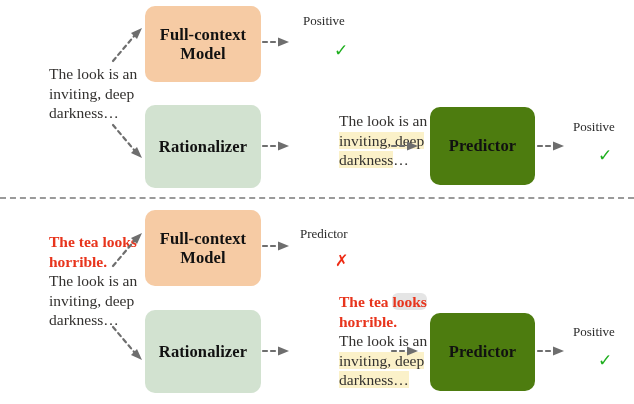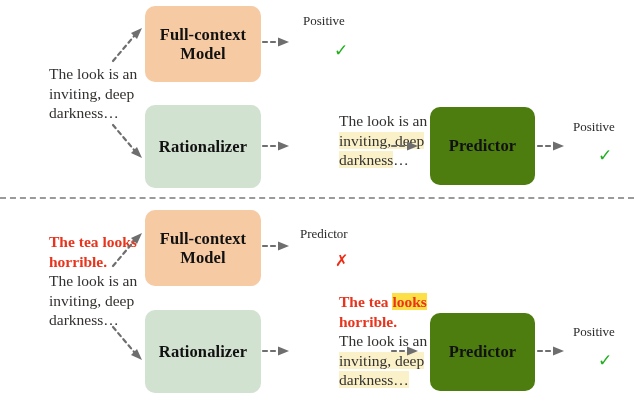--- a/index.html
+++ b/index.html
@@ -39,21 +39,21 @@
   }
   .textblk .ln{display:block;margin-left:45px;}
 
   
   .red{
     color:#E8341C;
     font-weight:bold;
   }
   
   .hl{background:#FBF1C9;}
-  .hl-warm{background:#fde047;}
+  .hl-warm{background:#e5e5e5;border-radius:6px;}
 
   
   .mono{
     position:absolute;
     font-family:Liberation Serif, serif;
     font-size:13px;
     color:#2a2a2a;
     letter-spacing:0px;
     white-space:nowrap;
   }

